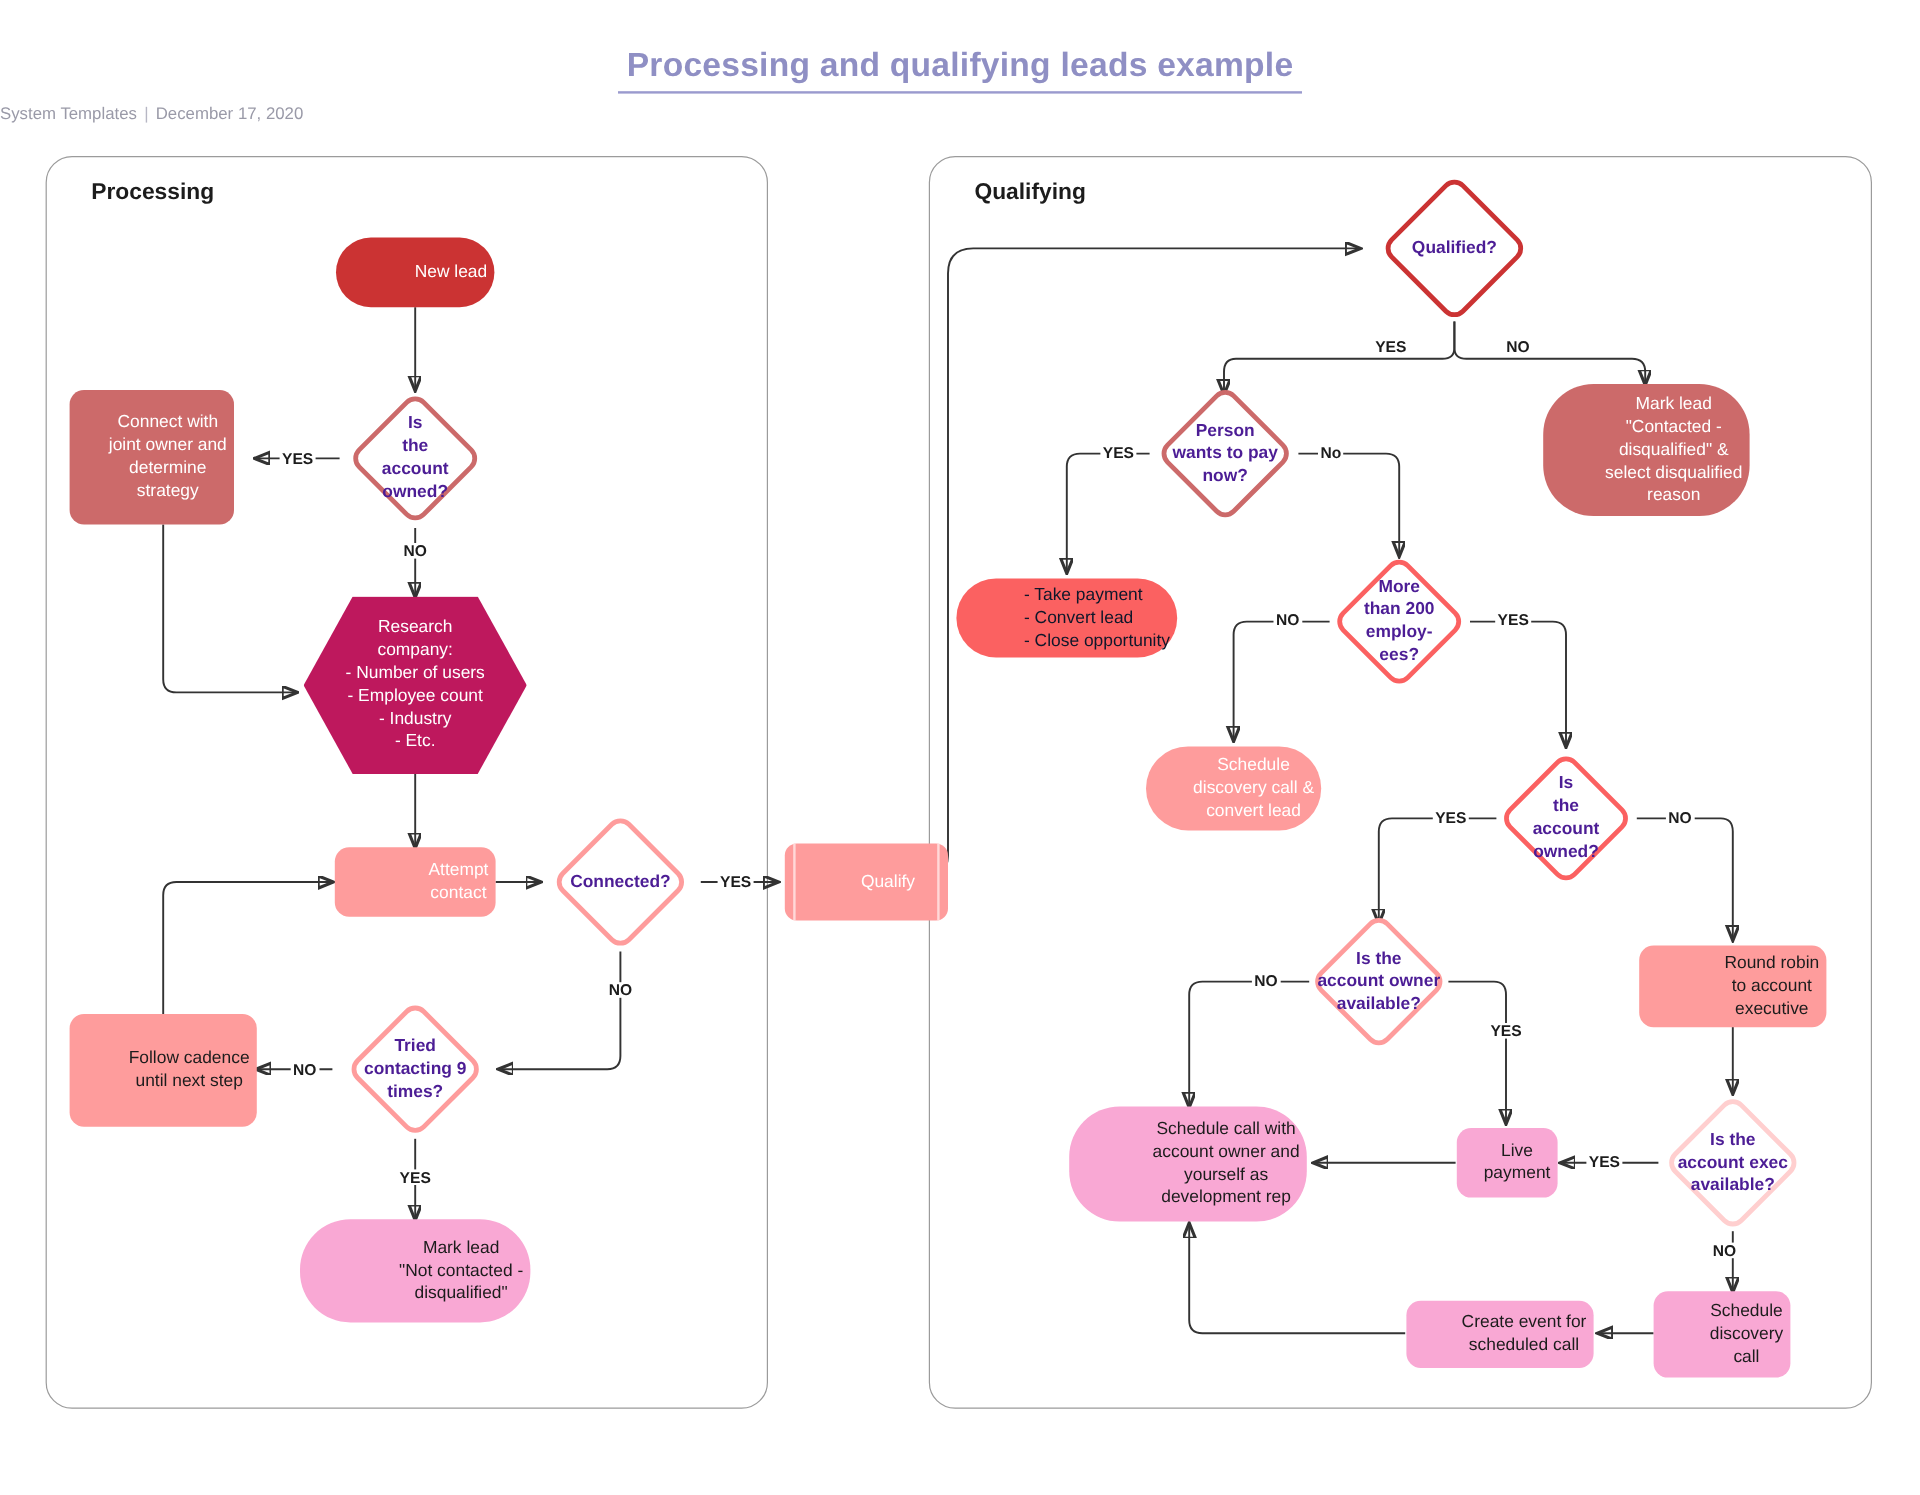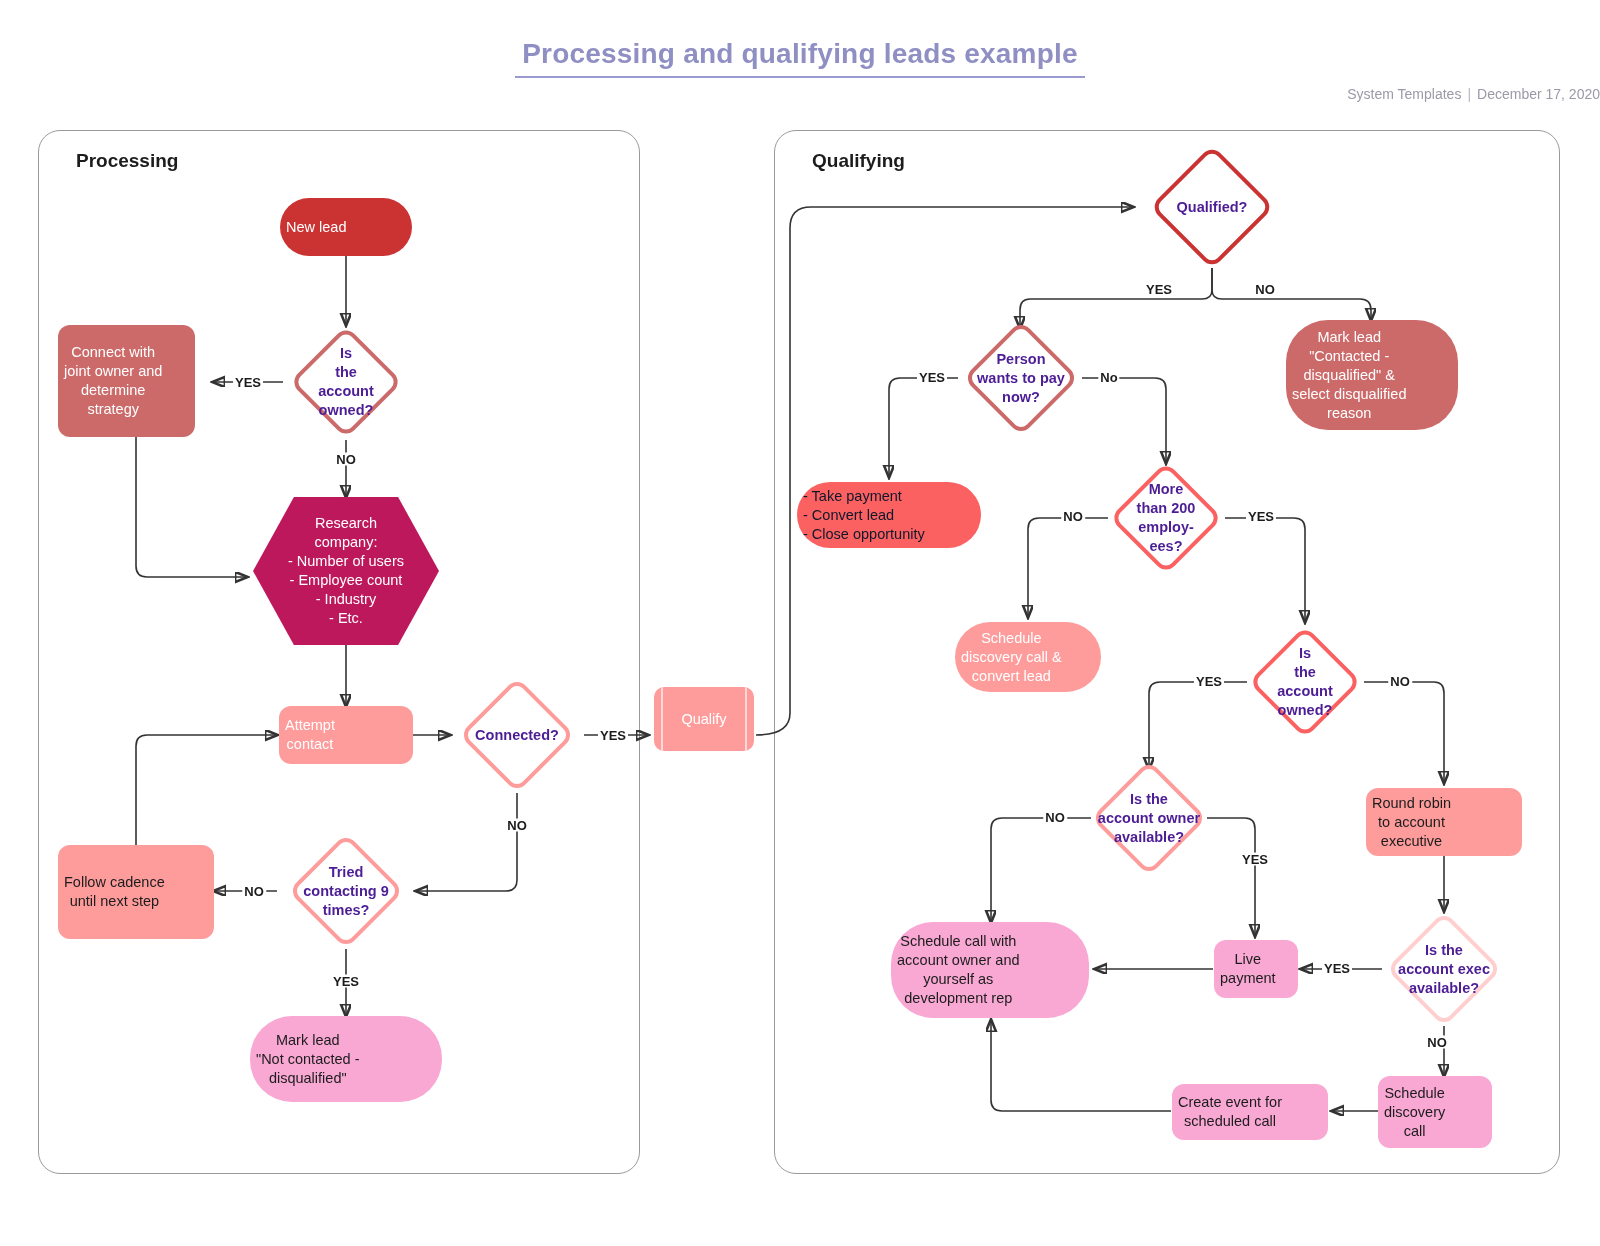--- a/index.html
+++ b/index.html
@@ -14,21 +14,21 @@
 
   
   .title{
     position:absolute;left:0;top:38px;width:1600px;text-align:center;
     font-size:28px;font-weight:bold;color:#8f8fc4;letter-spacing:.2px;
   }
   .title-rule{
     position:absolute;left:515px;top:76px;width:570px;height:2px;background:#9a9ace;
   }
   .subtitle{
-    position:absolute;left:0;top:86px;width:1600px;text-align:right;
+    position:absolute;left:0;top:86px;width:1600px;text-align:left;
     font-size:14px;color:#9a9aa8;
   }
   .subtitle .sep{padding:0 6px;color:#b7b7c4;}
 
   
   .panel{
     position:absolute;border:1.5px solid #9b9b9b;border-radius:22px;background:#fff;
   }
   .panel-title{
     position:absolute;font-size:19px;font-weight:bold;color:#1c1c1c;
@@ -40,21 +40,21 @@
 
   
   .elabel{
     position:absolute;font-size:13px;font-weight:bold;color:#1c1c1c;
     background:#ffffff;padding:0 2px;white-space:nowrap;
     transform:translate(-50%,-50%);line-height:13px;
   }
 
   
   .node{
-    position:absolute;display:flex;align-items:center;justify-content:flex-start;
+    position:absolute;display:flex;align-items:center;justify-content:flex-end;
     text-align:center;font-size:14.5px;line-height:19px;box-sizing:border-box;
   }
   .node .txt{padding:2px 6px;white-space:pre-line;}
 
   .rbox{border-radius:12px;}
   .stadium{border-radius:42px;}
   .pale{background:#f9a8d4;color:#1c1c1c;}
   .salmon{background:#fe9c9c;color:#ffffff;}
   .salmon-dark-text{background:#fe9c9c;color:#1c1c1c;}
   .coral{background:#fb6161;color:#0f172a;}
@@ -249,21 +249,21 @@
     <span class="txt">Follow cadence
 until next step</span>
   </div>
 
   <div class="node stadium pale" style="left:250px;top:1016px;width:192px;height:86px;">
     <span class="txt">Mark lead
 "Not contacted -
 disqualified"</span>
   </div>
 
-  <div class="predef" style="left:654px;top:687px;width:100px;height:64px;">
+  <div class="predef" style="left:654px;top:703px;width:100px;height:64px;padding-left:36px;">
     <span class="bar l"></span>
     <span class="bar r"></span>
     <span class="txt">Qualify</span>
   </div>
 
   <div class="diamond d-crimson" style="left:1168px;top:163px;width:88px;height:88px;">
     <div class="inner"></div>
     <div class="dtxt">Qualified?</div>
   </div>
 

